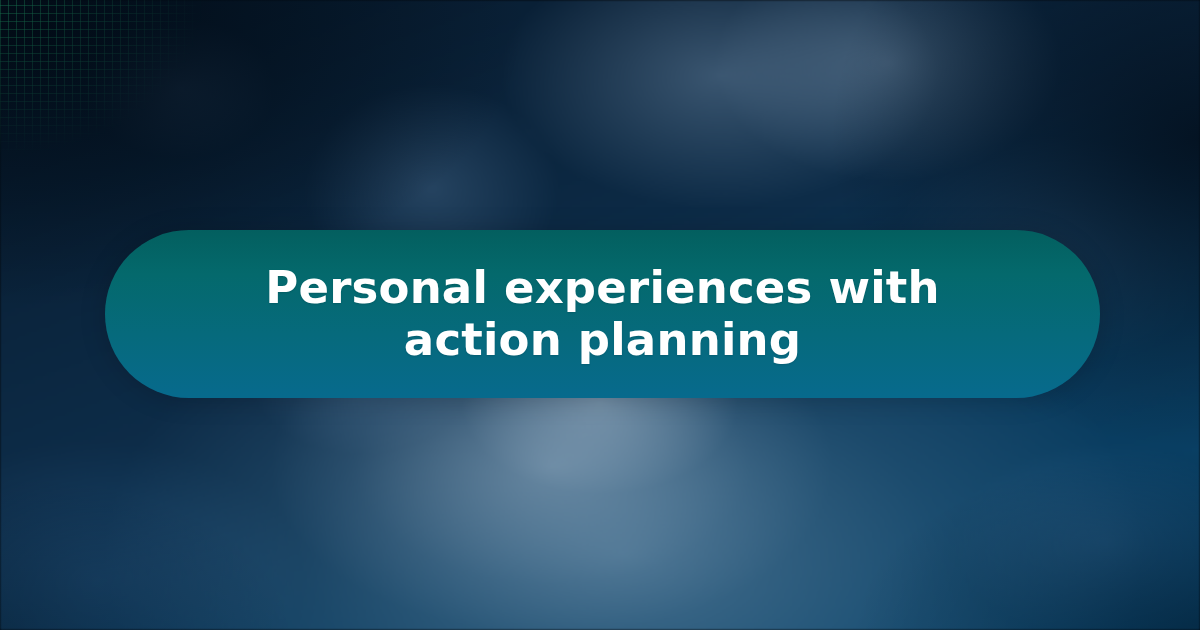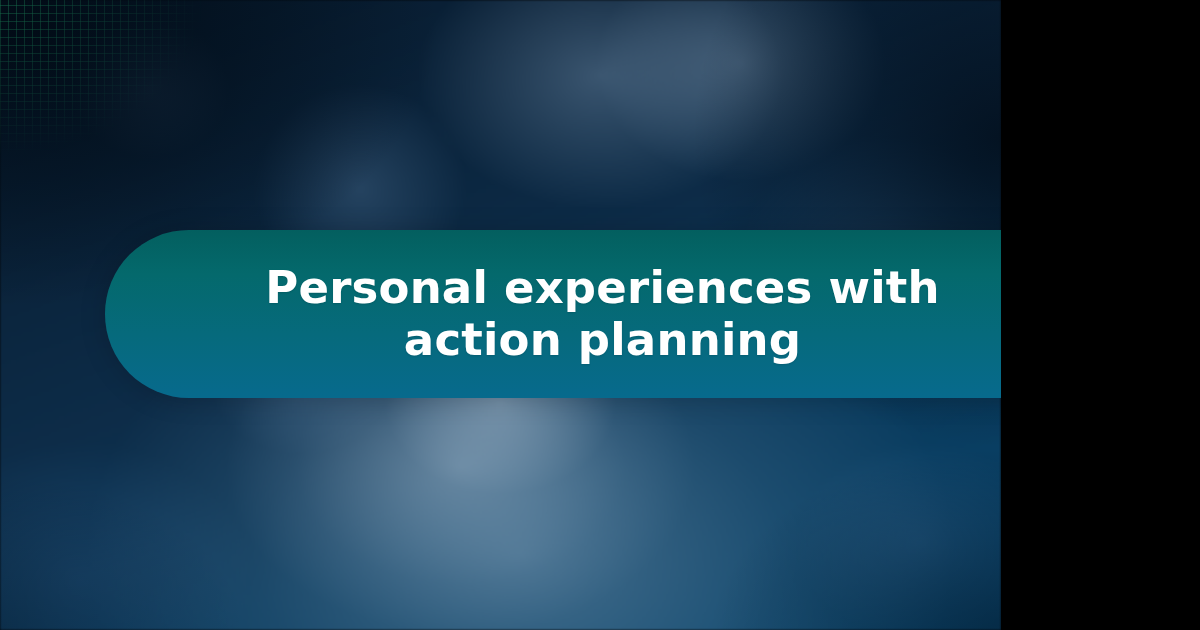--- a/index.html
+++ b/index.html
@@ -2,21 +2,21 @@
 <html><head>
 <meta charset="utf-8">
 <style>
   html, body {
     margin: 0;
     padding: 0;
     background: #000;
   }
   #card {
     position: relative;
-    width: 1001px;
+    width: 1200px;
     height: 630px;
     overflow: hidden;
     font-family: "DejaVu Sans", "Liberation Sans", sans-serif;
   }
 
   
   .bg-base {
     position: absolute;
     inset: 0;
     background:

